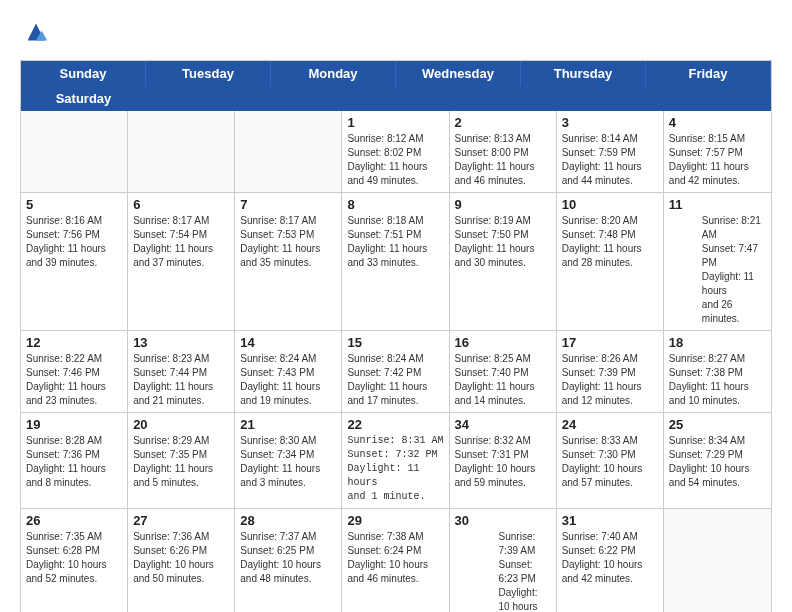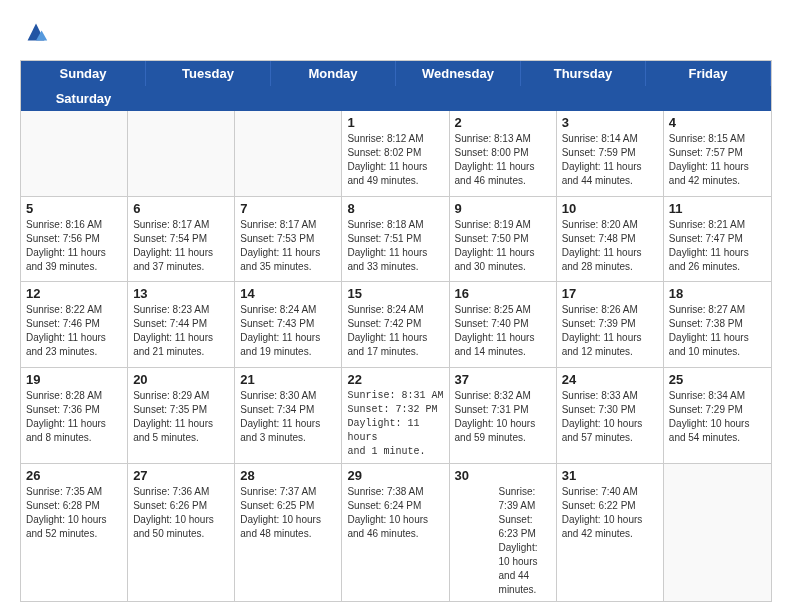--- a/index.html
+++ b/index.html
@@ -223,21 +223,21 @@
           </div>
           <div class="cal-cell">
             <div class="day-number">10</div>
             <div class="day-info" style="white-space: pre-line;">Sunrise: 8:20 AM
 Sunset: 7:48 PM
 Daylight: 11 hours
 and 28 minutes.</div>
           </div>
           <div class="cal-cell">
             <div class="day-number">11</div>
-            <div class="day-info" style="white-space: pre-line;">Sunrise: 8:21 AM
+            <div class="day-info" style="white-space: pre-line; margin-left: 33px;">Sunrise: 8:21 AM
 Sunset: 7:47 PM
 Daylight: 11 hours
 and 26 minutes.</div>
           </div>
         </div>
         <div class="cal-row">
           <div class="cal-cell">
             <div class="day-number">12</div>
             <div class="day-info" style="white-space: pre-line;">Sunrise: 8:22 AM
 Sunset: 7:46 PM
@@ -310,21 +310,21 @@
 and 3 minutes.</div>
           </div>
           <div class="cal-cell">
             <div class="day-number">22</div>
             <div class="day-info" style="white-space: pre-line; font-family: Liberation Mono, monospace;">Sunrise: 8:31 AM
 Sunset: 7:32 PM
 Daylight: 11 hours
 and 1 minute.</div>
           </div>
           <div class="cal-cell">
-            <div class="day-number">37</div>
+            <div class="day-number">34</div>
             <div class="day-info" style="white-space: pre-line;">Sunrise: 8:32 AM
 Sunset: 7:31 PM
 Daylight: 10 hours
 and 59 minutes.</div>
           </div>
           <div class="cal-cell">
             <div class="day-number">24</div>
             <div class="day-info" style="white-space: pre-line;">Sunrise: 8:33 AM
 Sunset: 7:30 PM
 Daylight: 10 hours

